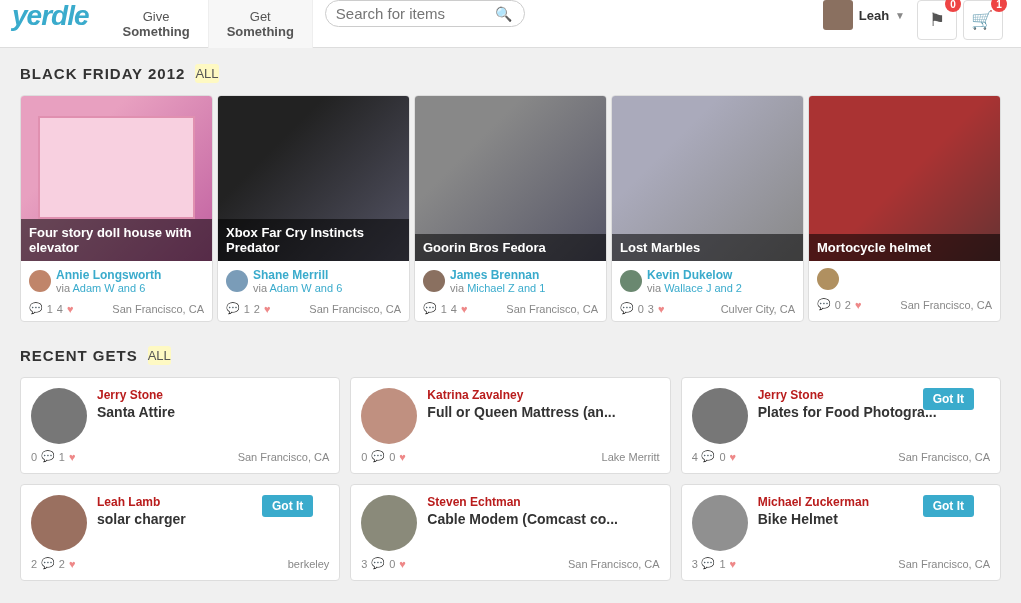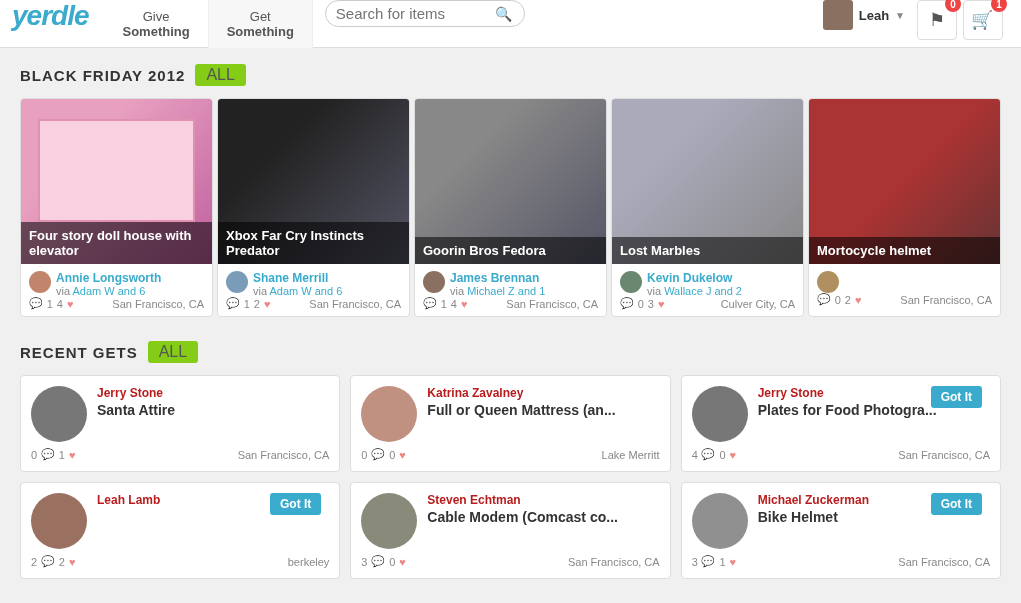--- a/index.html
+++ b/index.html
@@ -117,26 +117,26 @@
       gap: 10px;
       margin-bottom: 12px;
     }
     .section-header h2 {
       font-size: 15px;
       font-weight: bold;
       letter-spacing: 1px;
       color: #333;
     }
     .all-btn {
-      background: #84cc16;
+      background: #fef9c3;
       color: #555;
       border: none;
       border-radius: 3px;
-      padding: 2px 11px;
-      font-size: 16px;
+      padding: 2px 0;
+      font-size: 13px;
       cursor: pointer;
     }
 
     
     .bf-grid {
       display: flex;
       gap: 4px;
       margin-bottom: 24px;
     }
     .bf-card {
@@ -167,22 +167,23 @@
     .bf-img-2 { background: linear-gradient(135deg, #222 30%, #556 100%); }
     .bf-img-3 { background: linear-gradient(135deg, #888 30%, #556 100%); }
     .bf-img-4 { background: linear-gradient(135deg, #aab 30%, #888 100%); }
     .bf-img-5 { background: linear-gradient(135deg, #a33 50%, #633 100%); }
 
     .bf-card-info {
       padding: 7px 8px 6px 8px;
     }
     .bf-user-row {
       display: flex;
+      align-items: center;
       gap: 5px;
-      margin-bottom: 0;
+      margin-bottom: 8px;
     }
     .bf-avatar {
       width: 22px; height: 22px; border-radius: 50%;
       background: #aaa;
       flex-shrink: 0;
     }
     .bf-user-name {
       color: #3aabcc;
       font-size: 12px;
       font-weight: bold;
@@ -255,21 +256,21 @@
     .got-it-btn {
       background: #3aabcc;
       color: #fff;
       border: none;
       border-radius: 3px;
       padding: 4px 10px;
       font-size: 12px;
       font-weight: bold;
       cursor: pointer;
       position: absolute;
-      top: 0; right: 8px;
+      top: 0; right: 16px;
     }
 
     
     .av-annie { background: #c0856a; }
     .av-shane { background: #7a9cb8; }
     .av-james { background: #8a7060; }
     .av-kevin { background: #6a8870; }
     .av-val { background: #b09060; }
     .av-jerry { background: #777; }
     .av-katrina { background: #c09080; }
@@ -508,20 +509,21 @@
         <span style="color:#e88">♥</span>
       </div>
       <div>San Francisco, CA</div>
     </div>
   </div>
       <div class="rg-card">
     <div class="rg-top">
       <div class="rg-avatar av-leah"></div>
       <div class="rg-content">
         <div class="rg-username">Leah Lamb</div>
+        <div class="rg-title">solar charger</div>
       </div>
       <button class="got-it-btn">Got It</button>
     </div>
     <div class="rg-bottom">
       <div class="rg-stats">
         <span>2</span>
         <span>💬</span>
         <span>2</span>
         <span style="color:#e88">♥</span>
       </div>

